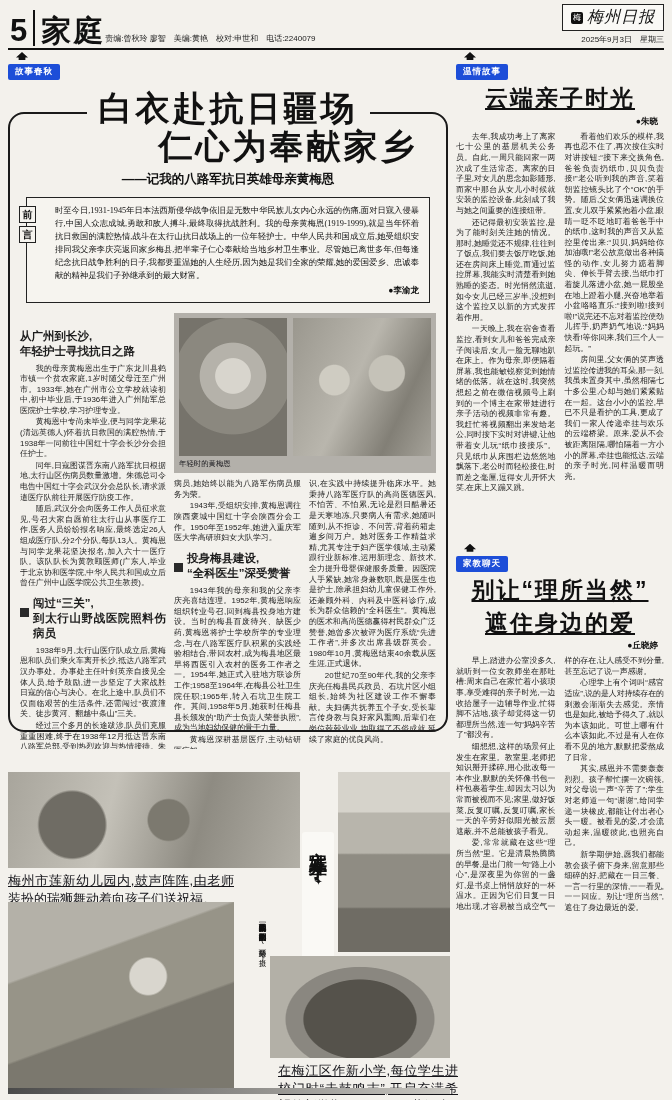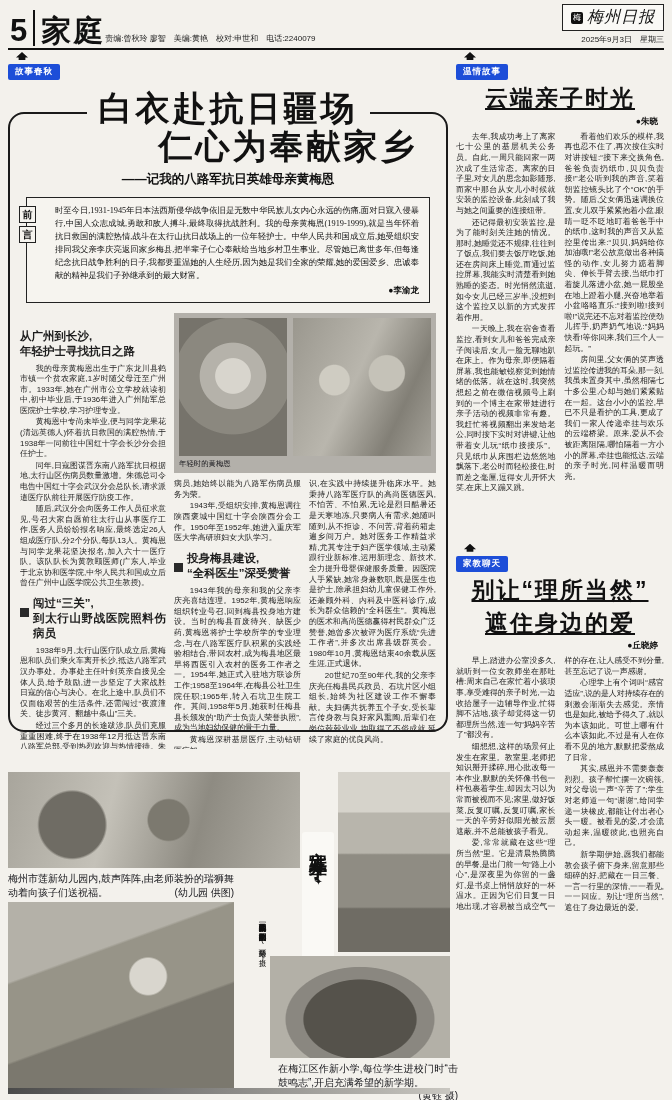--- a/index.html
+++ b/index.html
@@ -89,21 +89,21 @@
   .rtitle{font-size:23px;font-weight:900;text-align:center;letter-spacing:2px;
     line-height:1.25;margin-top:4px;text-decoration:underline;}
   .rauthor{text-align:right;font-size:8.5px;font-weight:700;margin:3px 6px 4px 0;}
   .rbody{column-count:2;column-gap:9px;overflow:hidden;}
   .rbody1{height:402px;flex:none;}
   .rbody2{flex:1;}
   .a2gap{margin-top:10px;}
   
   .photoblock{position:absolute;left:8px;top:768px;width:442px;height:328px;}
   .pb{position:absolute;}
-  .pcap{font-size:10px;line-height:1.35;text-align:justify;color:#15151a;}
+  .pcap{font-size:13px;line-height:1.35;text-align:justify;color:#15151a;text-decoration:underline;}
   .pcap .credit{float:right;}
   .v-text{writing-mode:vertical-rl;text-orientation:upright;font-size:7.6px;line-height:1.5;}
   .v-title{writing-mode:vertical-rl;text-orientation:upright;font-size:18px;font-weight:900;
     letter-spacing:3px;background:#faf9f5;padding:6px 4px;border-radius:3px;}
   .v-title .deco{font-size:10px;letter-spacing:0;}
   .grad-bar{position:absolute;left:0;top:320px;width:442px;height:6px;
     background:linear-gradient(90deg,#4a4a4a,#c9c7c1);}
 </style>
 </head>
 <body>

